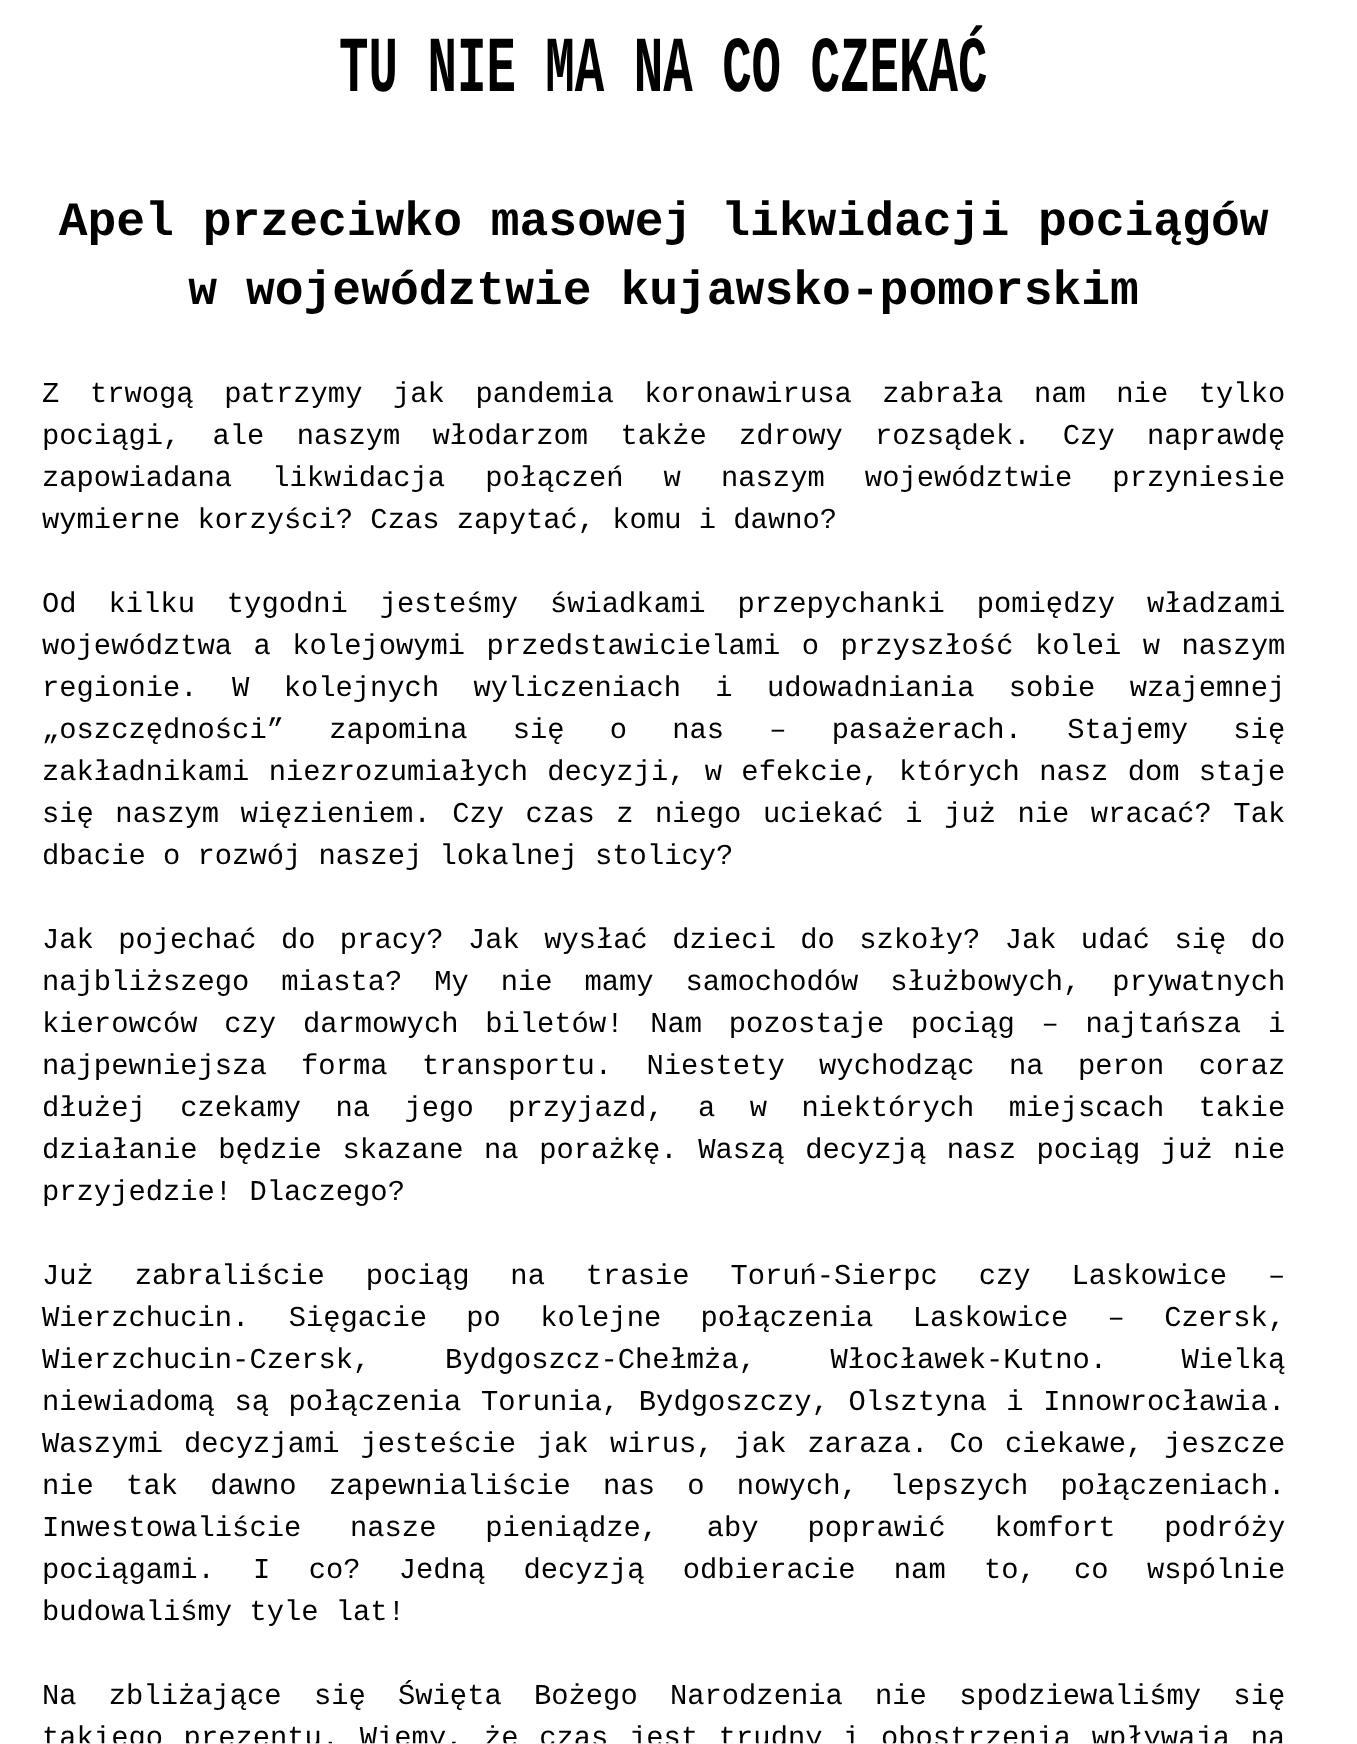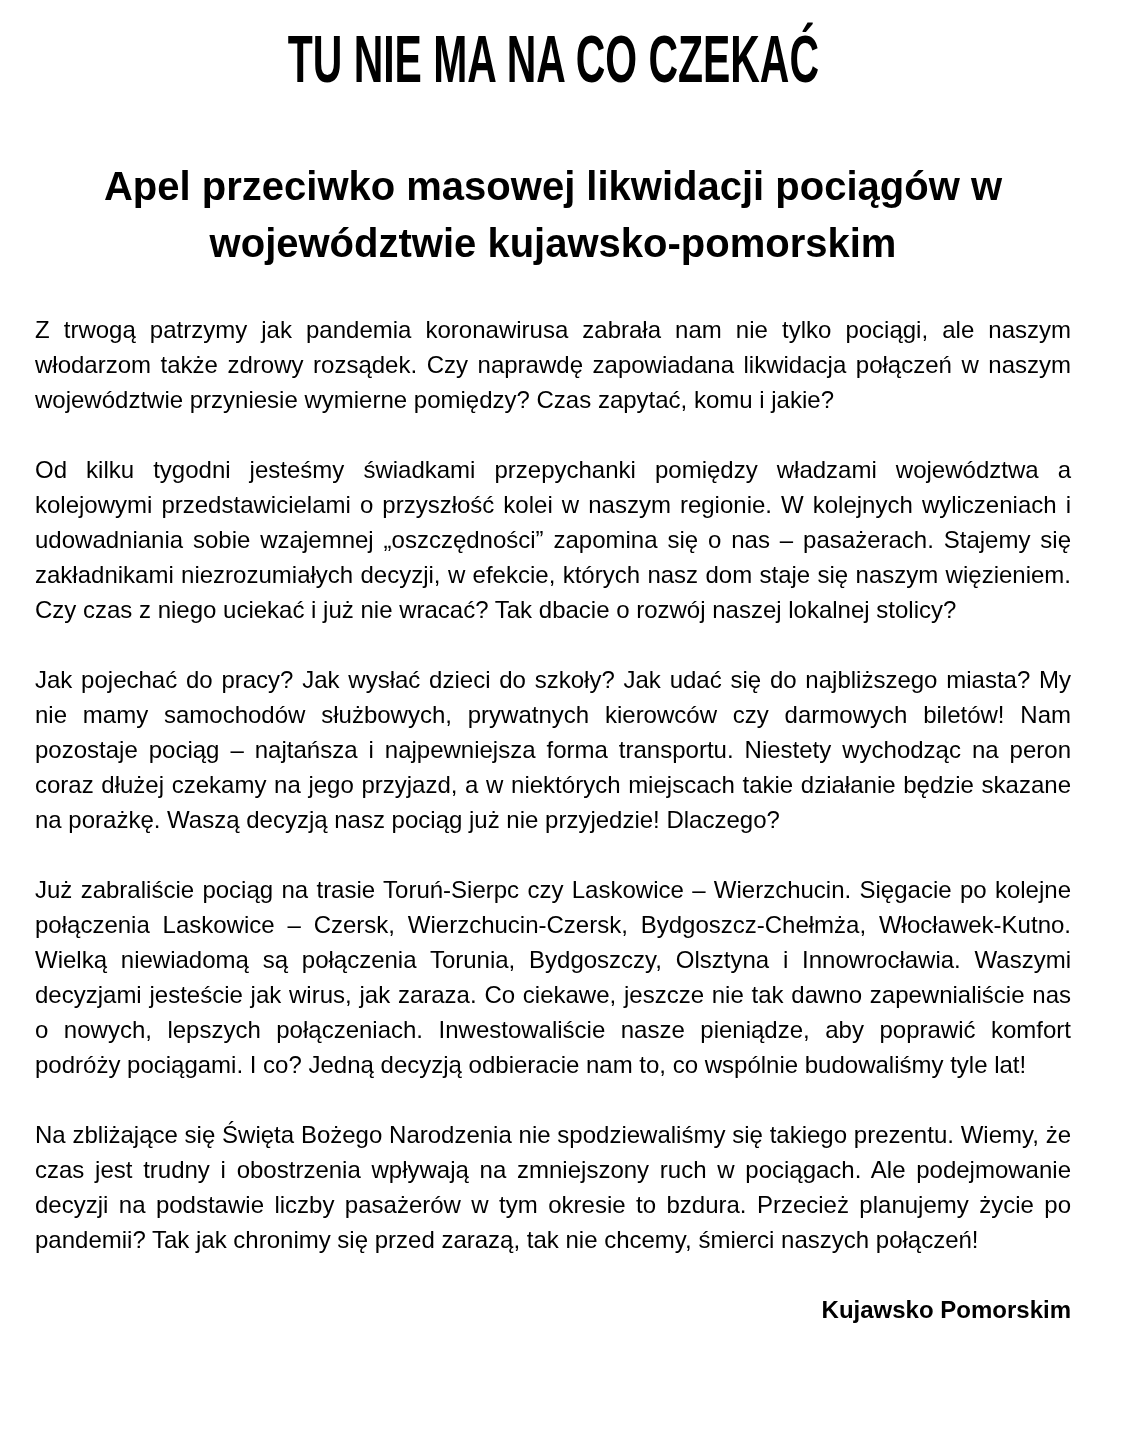--- a/index.html
+++ b/index.html
@@ -7,21 +7,21 @@
     padding: 0;
     background: #ffffff;
   }
   .page {
     position: relative;
     width: 1106px;
     height: 1453px;
     box-sizing: border-box;
     background: #ffffff;
     color: #000000;
-    font-family: Liberation Sans, sans-serif;
+    font-family: Liberation Mono, monospace;
     padding: 22px 35px 10px 35px;
     overflow: hidden;
   }
   .doc-title {
     margin: 0 0 0 0;
     text-align: center;
     font-size: 66px;
     font-weight: 700;
     line-height: 74px;
     white-space: nowrap;
@@ -65,21 +65,21 @@
 </head>
 <body>
 
 <div class="page">
 
   <h1 class="doc-title"><span class="squeeze">TU NIE MA NA CO CZEKAĆ</span></h1>
 
   <h2 class="doc-subtitle">Apel przeciwko masowej likwidacji pociągów w województwie kujawsko-pomorskim</h2>
 
   <div class="body-text">
-    <p class="body-para">Z trwogą patrzymy jak pandemia koronawirusa zabrała nam nie tylko pociągi, ale naszym włodarzom także zdrowy rozsądek. Czy naprawdę zapowiadana likwidacja połączeń w naszym województwie przyniesie wymierne pomiędzy? Czas zapytać, komu i jakie?</p>
+    <p class="body-para">Z trwogą patrzymy jak pandemia koronawirusa zabrała nam nie tylko pociągi, ale naszym włodarzom także zdrowy rozsądek. Czy naprawdę zapowiadana likwidacja połączeń w naszym województwie przyniesie wymierne korzyści? Czas zapytać, komu i dawno?</p>
     <p class="body-para">Od kilku tygodni jesteśmy świadkami przepychanki pomiędzy władzami województwa a kolejowymi przedstawicielami o przyszłość kolei w naszym regionie. W kolejnych wyliczeniach i udowadniania sobie wzajemnej „oszczędności” zapomina się o nas – pasażerach. Stajemy się zakładnikami niezrozumiałych decyzji, w efekcie, których nasz dom staje się naszym więzieniem. Czy czas z niego uciekać i już nie wracać? Tak dbacie o rozwój naszej lokalnej stolicy?</p>
     <p class="body-para">Jak pojechać do pracy? Jak wysłać dzieci do szkoły? Jak udać się do najbliższego miasta? My nie mamy samochodów służbowych, prywatnych kierowców czy darmowych biletów! Nam pozostaje pociąg – najtańsza i najpewniejsza forma transportu. Niestety wychodząc na peron coraz dłużej czekamy na jego przyjazd, a w niektórych miejscach takie działanie będzie skazane na porażkę. Waszą decyzją nasz pociąg już nie przyjedzie! Dlaczego?</p>
     <p class="body-para">Już zabraliście pociąg na trasie Toruń-Sierpc czy Laskowice – Wierzchucin. Sięgacie po kolejne połączenia Laskowice – Czersk, Wierzchucin-Czersk, Bydgoszcz-Chełmża, Włocławek-Kutno. Wielką niewiadomą są połączenia Torunia, Bydgoszczy, Olsztyna i Innowrocławia. Waszymi decyzjami jesteście jak wirus, jak zaraza. Co ciekawe, jeszcze nie tak dawno zapewnialiście nas o nowych, lepszych połączeniach. Inwestowaliście nasze pieniądze, aby poprawić komfort podróży pociągami. I co? Jedną decyzją odbieracie nam to, co wspólnie budowaliśmy tyle lat!</p>
     <p class="body-para">Na zbliżające się Święta Bożego Narodzenia nie spodziewaliśmy się takiego prezentu. Wiemy, że czas jest trudny i obostrzenia wpływają na zmniejszony ruch w pociągach. Ale podejmowanie decyzji na podstawie liczby pasażerów w tym okresie to bzdura. Przecież planujemy życie po pandemii? Tak jak chronimy się przed zarazą, tak nie chcemy, śmierci naszych połączeń!</p>
   </div>
 
   <div class="signature">
     <div>Kujawsko Pomorskim</div>
   </div>
 

